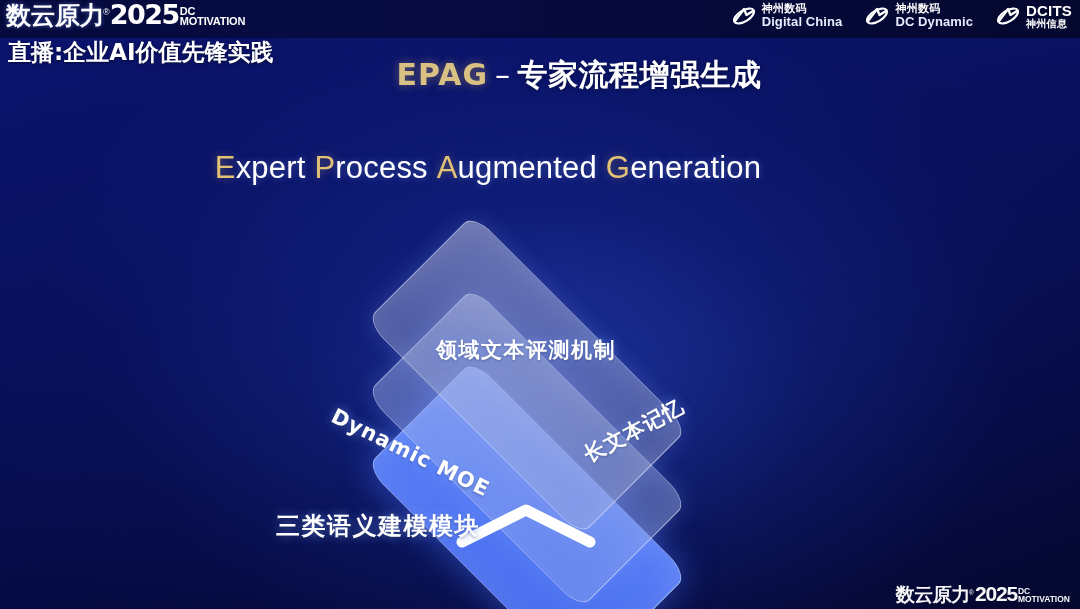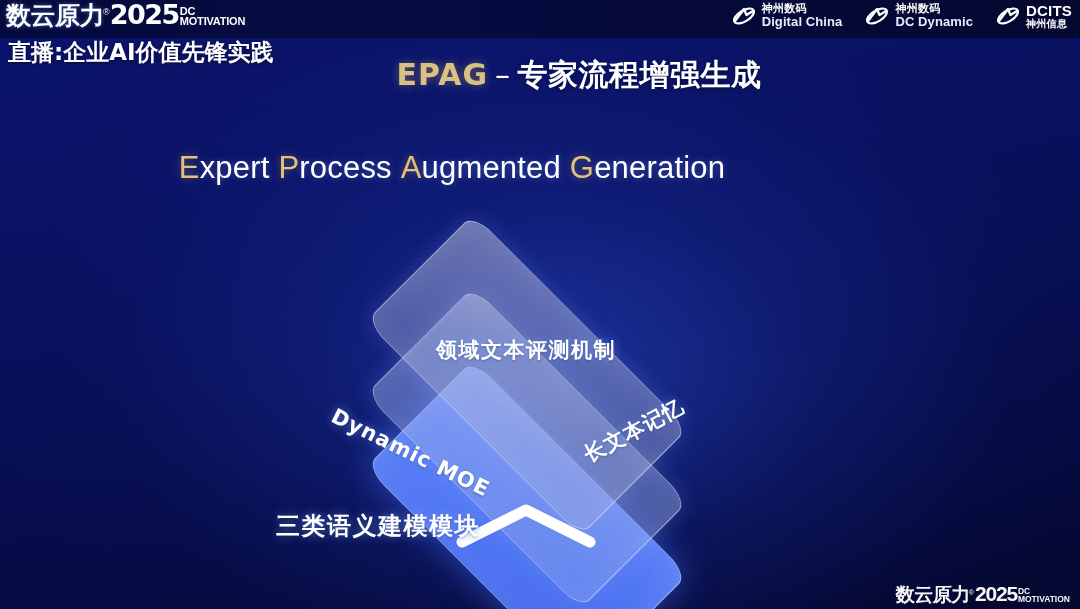--- a/index.html
+++ b/index.html
@@ -206,20 +206,21 @@
   }
 
   
   .subtitle {
     position: absolute;
     left: 0; top: 150px;
     width: 896px;
     text-align: center;
     z-index: 30;
     pointer-events: none;
+    padding-left: 36px;
   }
   .subtitle-inner {
     display: inline-block;
     font-size: 31px;
     white-space: nowrap;
     letter-spacing: 0.2px;
     font-family: "Liberation Sans", "DejaVu Sans", sans-serif;
     margin-left: 8px;
   }
   .sub-cap {

